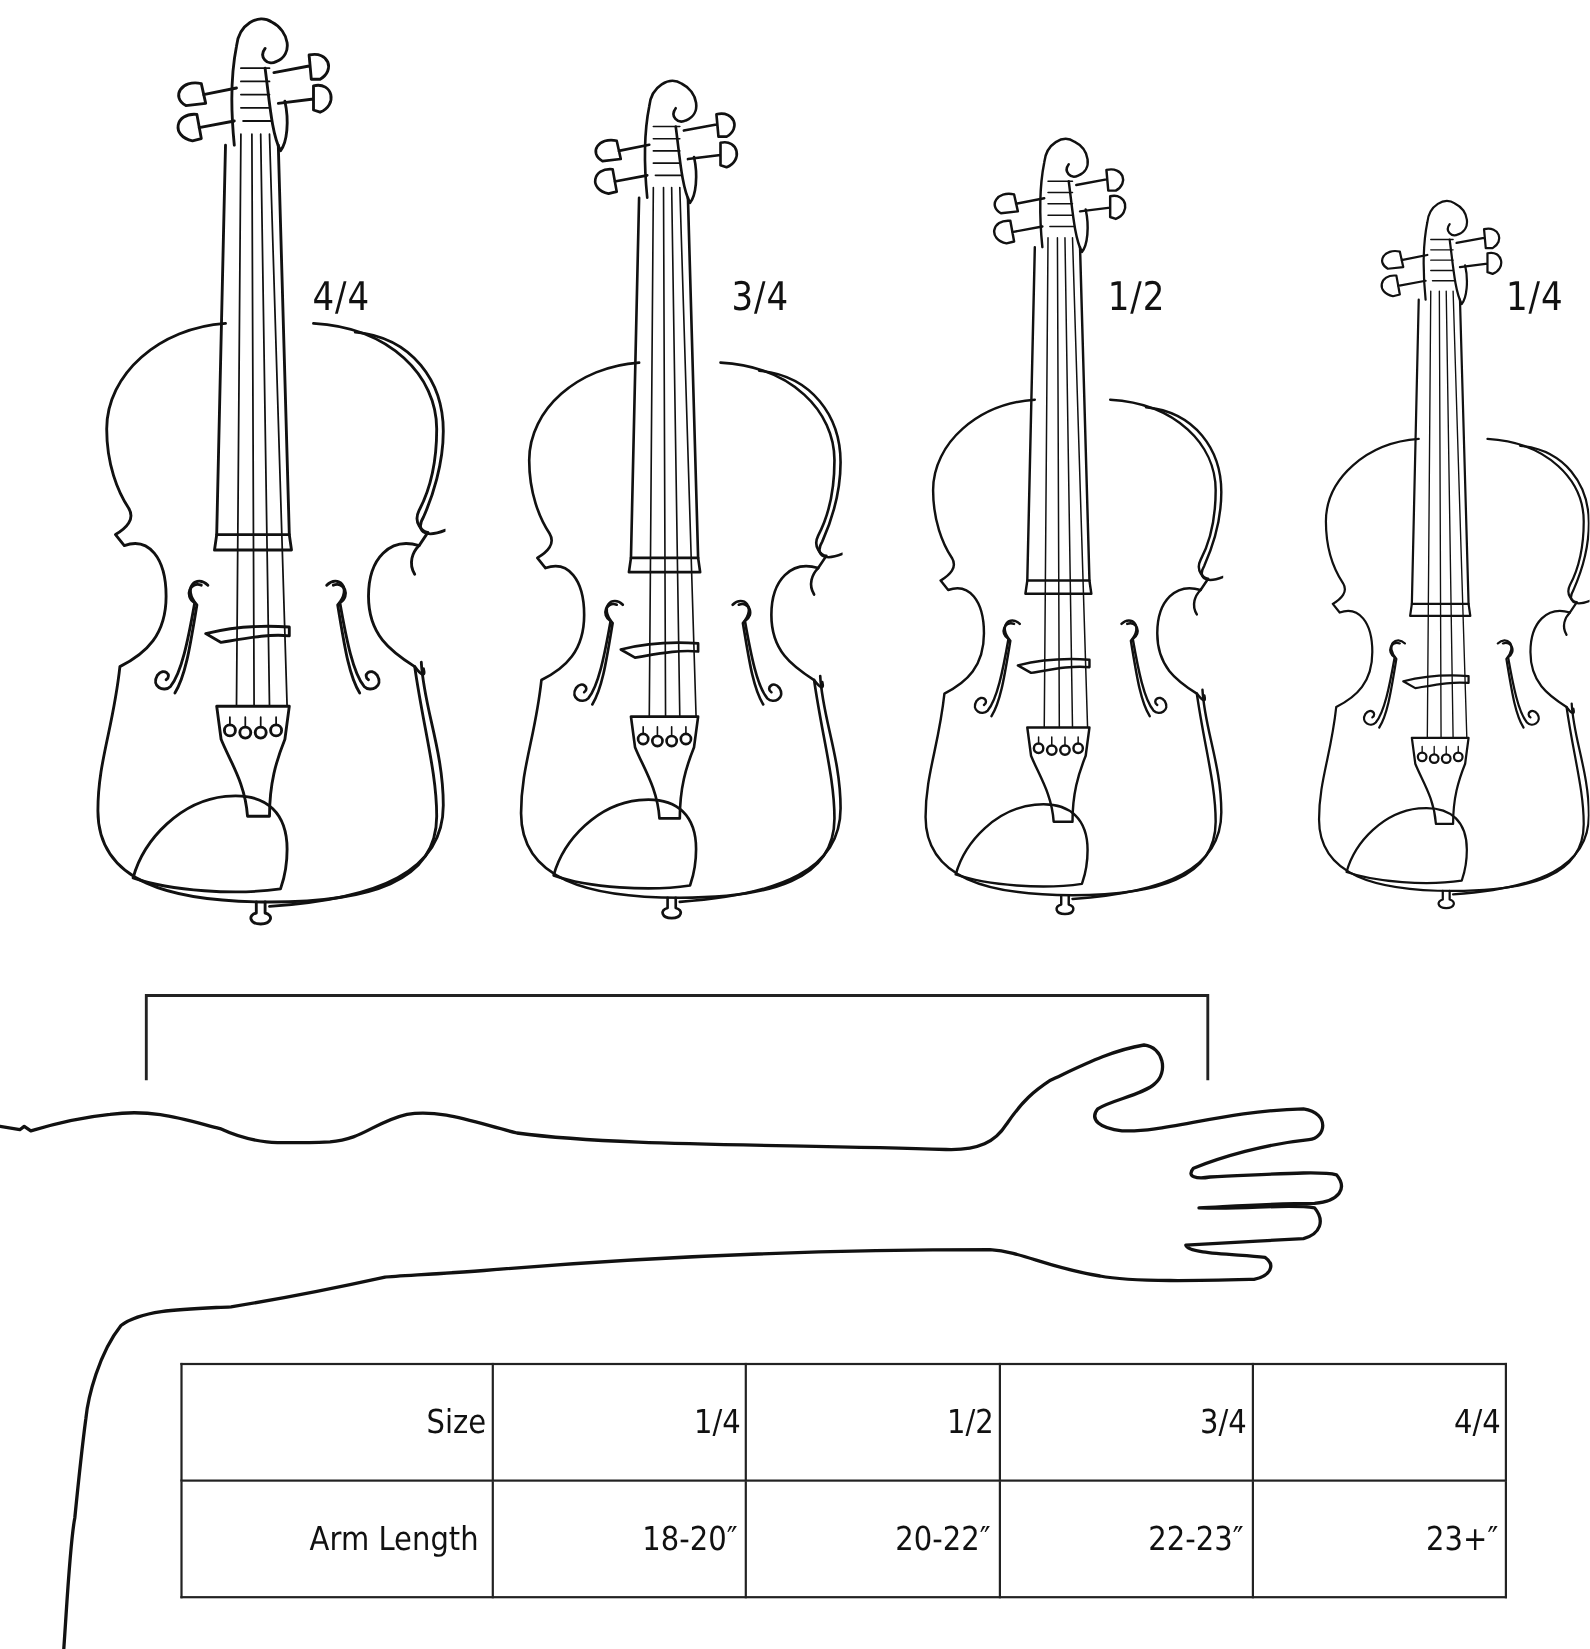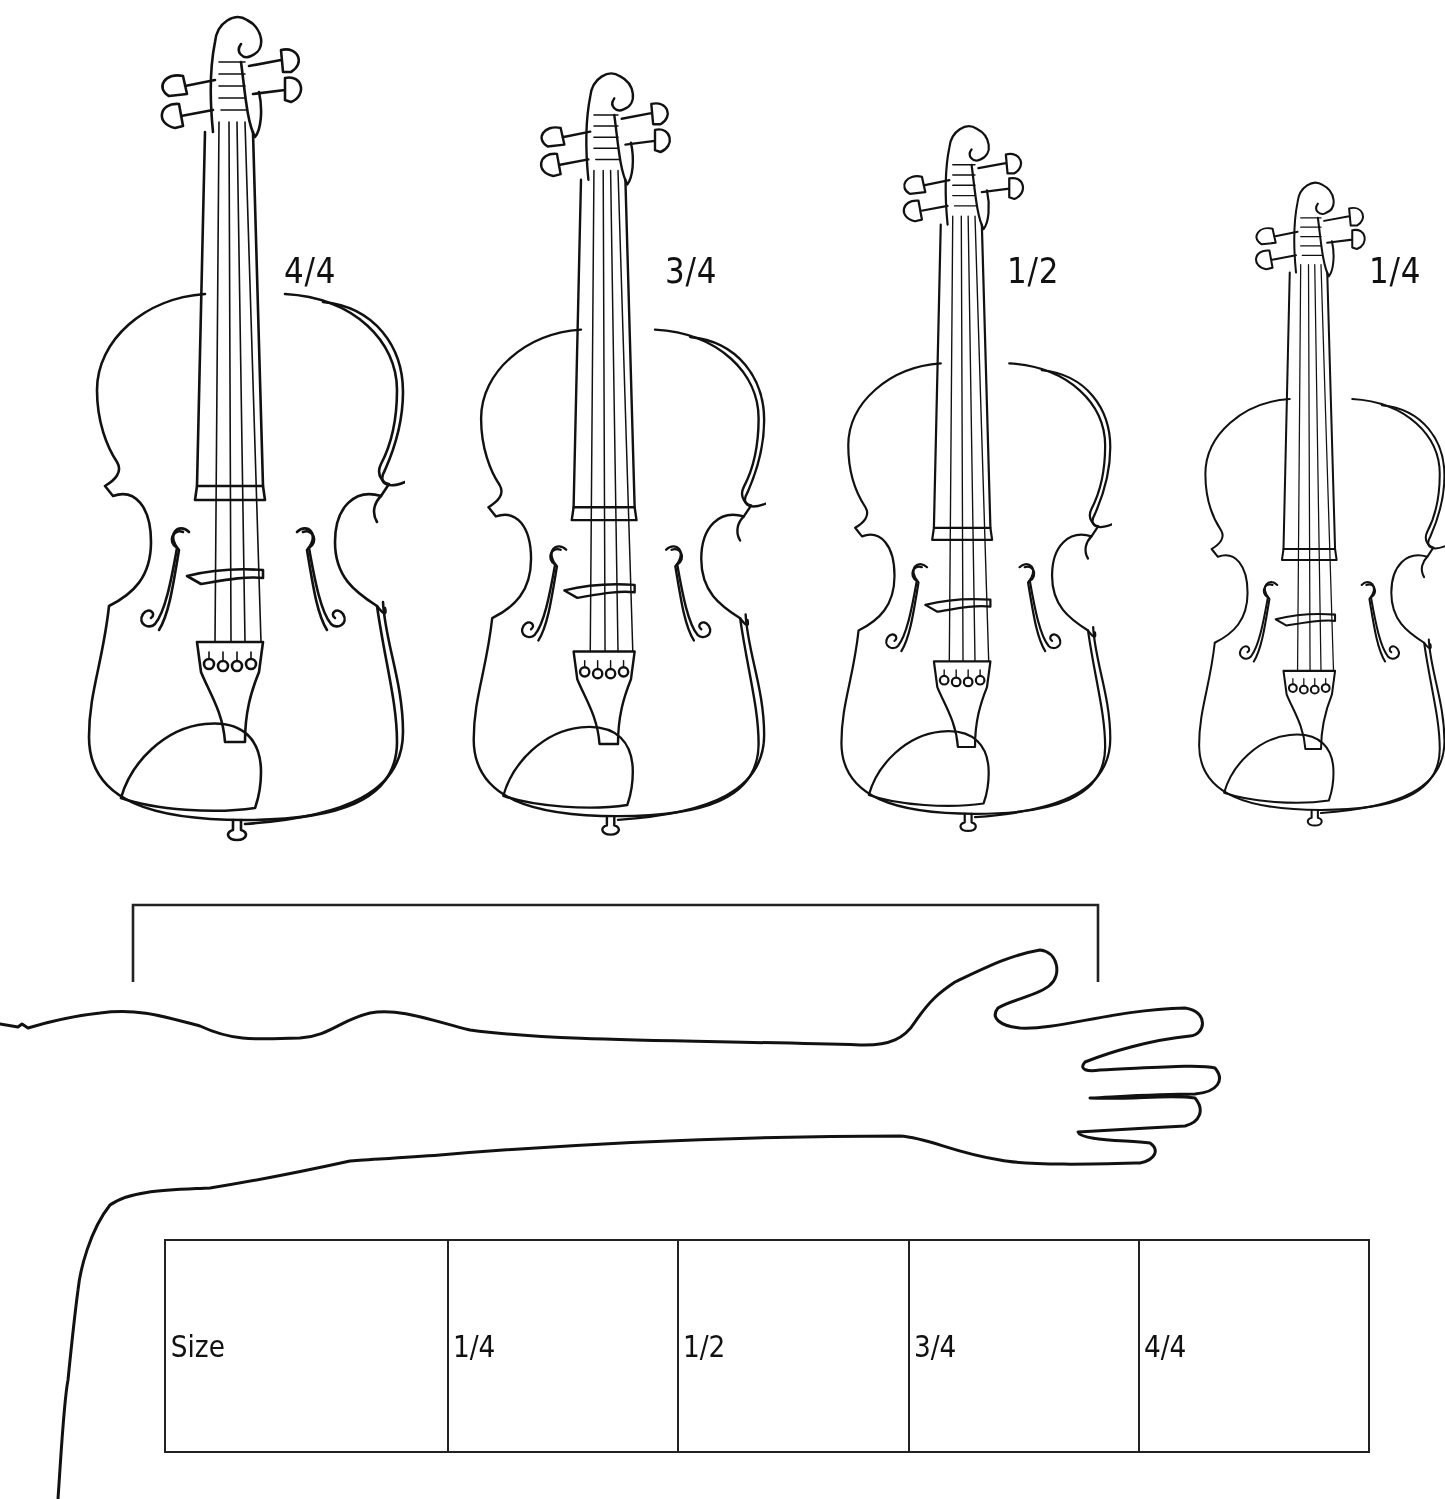--- a/index.html
+++ b/index.html
@@ -3,21 +3,21 @@
 <meta charset="utf-8">
 <style>
   html, body { margin: 0; padding: 0; background: #ffffff; }
   body { width: 1445px; height: 1499px; position: relative; overflow: hidden;
          font-family: "DejaVu Sans Condensed", "DejaVu Sans", sans-serif; color: #111; }
   .canvas { position: absolute; left: 0; top: 0; width: 1445px; height: 1499px; }
   .size-label { position: absolute; font-size: 36px; font-weight: 500; letter-spacing: 1px;
                 font-family: "DejaVu Sans", sans-serif; transform: scaleX(0.86); transform-origin: left top; color: #111; }
   table.size-table { position: absolute; left: 164px; top: 1239px; width: 1206px; height: 214px;
                      border-collapse: collapse; table-layout: fixed; }
-  table.size-table td { border: 2.5px solid #222; text-align: left; vertical-align: middle;
+  table.size-table td { border: 2.5px solid #222; text-align: right; vertical-align: middle;
                         font-size: 30px; font-family: "DejaVu Sans", sans-serif; color: #111; height: 71px; margin-left: 16px; }
   table.size-table td span { display: inline-block; transform: scaleX(0.88); }
   table.size-table col.c0 { width: 283px; }
 </style>
 </head>
 <body>
 
 <svg class="canvas" width="1445" height="1499" viewBox="0 0 1445 1499" xmlns="http://www.w3.org/2000/svg">
   <defs>
 
@@ -116,14 +116,21 @@
       <col>
     </colgroup>
   <tbody>
     <tr>
       <td><span>Size</span></td>
       <td><span>1/4</span></td>
       <td><span>1/2</span></td>
       <td><span>3/4</span></td>
       <td><span>4/4</span></td>
     </tr>
+    <tr>
+      <td><span>Arm Length</span></td>
+      <td><span>18-20″</span></td>
+      <td><span>20-22″</span></td>
+      <td><span>22-23″</span></td>
+      <td><span>23+″</span></td>
+    </tr>
   </tbody>
 </table>
 
 </body></html>

